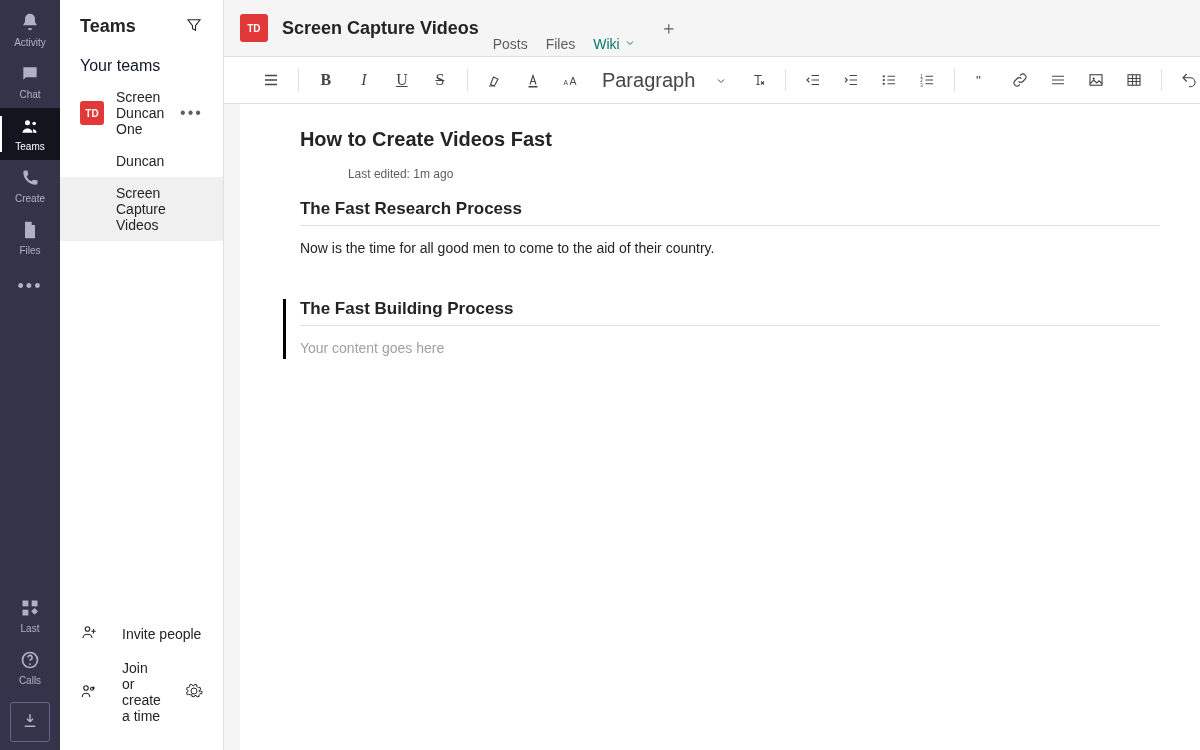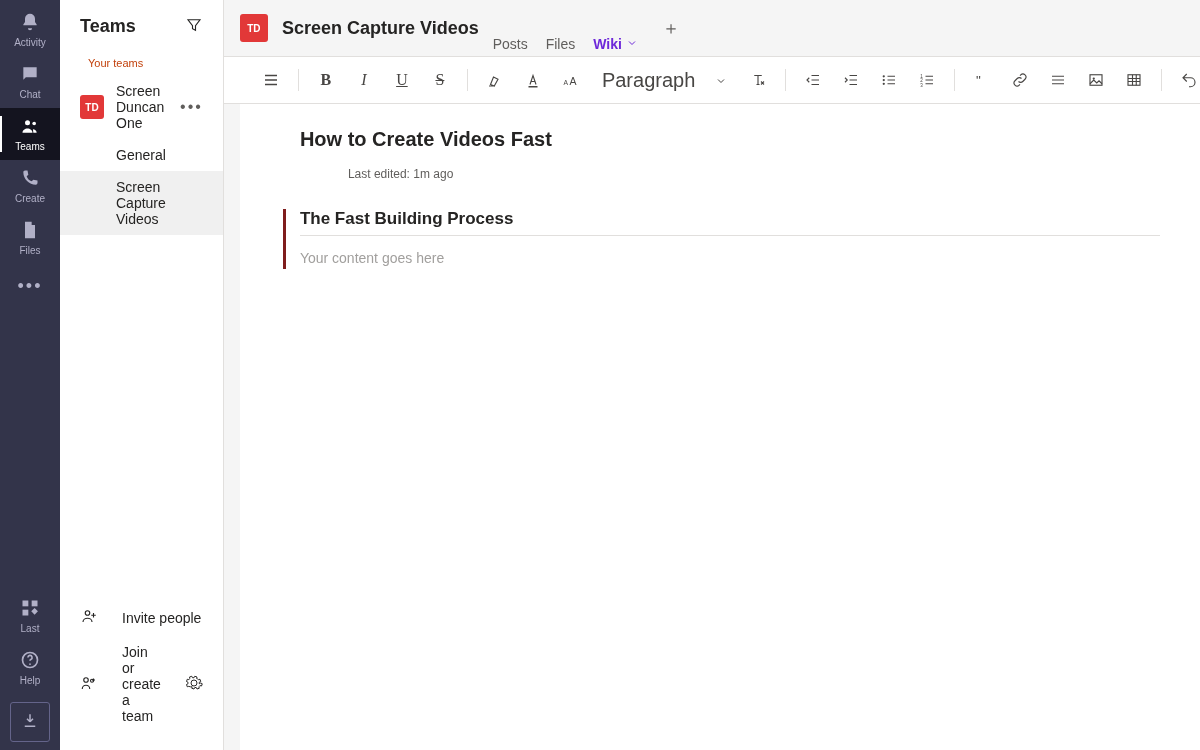--- a/index.html
+++ b/index.html
@@ -16,63 +16,63 @@
     .rail-spacer { flex: 1; }
     .rail-more { color: #b1b0c7; padding: 12px 0; cursor: pointer; font-size: 18px; letter-spacing: 2px; }
     .rail-download { width: 40px; height: 40px; border: 1px solid #64648a; border-radius: 3px; display: flex; align-items: center; justify-content: center; color: #b1b0c7; margin: 8px 0; cursor: pointer; }
     .rail-download svg { width: 18px; height: 18px; fill: currentColor; }
 
     
     .panel { width: 330px; background: #fff; border-right: 1px solid #e1dfdd; display: flex; flex-direction: column; }
     .panel-header { display: flex; align-items: center; justify-content: space-between; padding: 16px 20px 10px; }
     .panel-title { font-size: 18px; font-weight: 700; }
     .filter-icon { width: 18px; height: 18px; fill: #605e5c; cursor: pointer; }
-    .section-label { font-size: 11px; color: #c2410c; padding: 10px 20px 6px; margin-left: 8px; }
+    .section-label { font-size: 16px; color: #0f172a; padding: 10px 20px 6px; }
     .team-row { display: flex; align-items: center; padding: 8px 20px; cursor: pointer; position: relative; }
     .team-avatar { width: 24px; height: 24px; background: #e23838; color: #fff; font-size: 10px; font-weight: 600; border-radius: 3px; display: flex; align-items: center; justify-content: center; margin-right: 12px; }
     .team-name { flex: 1; font-size: 14px; }
     .team-more { color: #605e5c; font-size: 16px; letter-spacing: 2px; cursor: pointer; }
     .channel-item { padding: 8px 20px 8px 56px; cursor: pointer; font-size: 14px; }
     .channel-item.active { background: #f0f0f0; }
     .panel-footer { margin-top: auto; padding: 8px 0 18px; }
     .footer-row { display: flex; align-items: center; padding: 8px 20px; cursor: pointer; gap: 24px; color: #252423; }
     .footer-row svg { width: 18px; height: 18px; fill: #605e5c; }
     .footer-row-split { padding-right: 20px; }
     .gear-right { margin-left: auto; cursor: pointer; }
 
     
     .main { flex: 1; display: flex; flex-direction: column; background: #f5f5f5; }
     .main-header { display: flex; align-items: center; padding: 10px 16px; gap: 14px; background: #f5f5f5; height: 56px; }
     .channel-avatar { width: 28px; height: 28px; background: #e23838; color: #fff; font-size: 10px; font-weight: 600; border-radius: 3px; display: flex; align-items: center; justify-content: center; }
     .channel-title { font-size: 18px; font-weight: 700; }
     .tabs { display: flex; gap: 18px; align-items: center; }
     .tab { font-size: 14px; color: #605e5c; cursor: pointer; padding: 4px 0; display: flex; align-items: center; gap: 4px; border-bottom: 3px solid transparent; margin-top: 34px; }
-    .tab.active { color: #6d28d9; border-bottom-color: #6264a7; font-weight: 700; }
+    .tab.active { color: #0f766e; border-bottom-color: #6264a7; font-weight: 400; }
     .tab svg { width: 12px; height: 12px; fill: currentColor; }
     .tab-add { font-size: 18px; color: #605e5c; cursor: pointer; padding: 0 6px; }
 
     
     .toolbar-wrap { background: #fff; border-top: 1px solid #e1dfdd; border-bottom: 1px solid #e1dfdd; }
     .toolbar { display: flex; align-items: center; padding: 6px 14px; gap: 4px; margin-left: 16px; }
     .tb-btn { width: 34px; height: 34px; display: flex; align-items: center; justify-content: center; cursor: pointer; color: #484644; border-radius: 2px; }
     .tb-btn svg { width: 18px; height: 18px; fill: currentColor; }
     .tb-sep { width: 1px; height: 22px; background: #e1dfdd; margin: 0 6px; }
     .tb-para { display: flex; align-items: center; gap: 20px; cursor: pointer; padding: 0 10px; font-size: 20px; color: #484644; }
     .tb-para svg { width: 12px; height: 12px; fill: currentColor; }
     .bold-b { font-weight: 800; font-size: 16px; font-family: serif; }
     .italic-i { font-style: italic; font-family: serif; font-size: 16px; }
     .under-u { text-decoration: underline; font-family: serif; font-size: 16px; }
     .strike-s { text-decoration: line-through; font-family: serif; font-size: 16px; }
 
     
     .wiki { flex: 1; background: #fff; margin-left: 16px; padding: 24px 60px; overflow-y: auto; }
     .wiki-title { font-size: 20px; font-weight: 700; margin-bottom: 16px; }
-    .wiki-meta { font-size: 12px; color: #605e5c; margin-bottom: 28px; padding-left: 48px; }
+    .wiki-meta { font-size: 12px; color: #605e5c; margin-bottom: 18px; padding-left: 48px; }
     .wiki-section { margin-bottom: 40px; }
-    .wiki-section.focused { border-left: 3px solid #7f1d1d; padding-left: 14px; margin-left: -17px; }
+    .wiki-section.focused { border-left: 3px solid #000000; padding-left: 14px; margin-left: -17px; }
     .wiki-h2 { font-size: 17px; font-weight: 700; padding-bottom: 6px; border-bottom: 1px solid #e1dfdd; margin-bottom: 12px; }
     .wiki-body { font-size: 14px; line-height: 1.5; color: #252423; }
     .wiki-placeholder { color: #a19f9d; }
   </style>
 </head>
 <body>
 
 <div class="app">
 
   <div class="app-rail">
@@ -118,21 +118,21 @@
             <path d="M17.5 12l4 4-4 4-4-4z"></path>
           </svg></span>
       <span class="rail-label">Last</span>
     </div>
     <div class="rail-item">
       <span><svg viewBox="0 0 24 24">
             <circle cx="12" cy="12" r="9" fill="none" stroke="currentColor" stroke-width="2"></circle>
             <path d="M9.5 9a2.5 2.5 0 1 1 3.5 2.3c-.8.4-1 1-1 1.7" fill="none" stroke="currentColor" stroke-width="2"></path>
             <circle cx="12" cy="17" r="1"></circle>
           </svg></span>
-      <span class="rail-label">Help</span>
+      <span class="rail-label">Calls</span>
     </div>
     <div class="rail-download">
       <span><svg viewBox="0 0 24 24">
             <path d="M12 3v10m0 0l-4-4m4 4l4-4M5 19h14" fill="none" stroke="currentColor" stroke-width="2"></path>
           </svg></span>
     </div>
   </div>
 
   <div class="panel">
     <div class="panel-header">
@@ -140,38 +140,38 @@
       <span><svg class="filter-icon" viewBox="0 0 24 24">
             <path d="M4 5h16l-6 8v6l-4-2v-4L4 5z" fill="none" stroke="currentColor" stroke-width="1.5"></path>
           </svg></span>
     </div>
     <div class="section-label">Your teams</div>
     <div class="team-row">
       <div class="team-avatar">TD</div>
       <div class="team-name">Screen Duncan One</div>
       <div class="team-more">•••</div>
     </div>
-    <div class="channel-item">General</div>
+    <div class="channel-item">Duncan</div>
     <div class="channel-item active">Screen Capture Videos</div>
 
     <div class="panel-footer">
       <div class="footer-row">
         <span><svg viewBox="0 0 24 24">
               <circle cx="10" cy="8" r="3" fill="none" stroke="currentColor" stroke-width="1.5"></circle>
               <path d="M4 20c0-3 3-5 6-5s6 2 6 5M18 8v6m-3-3h6" fill="none" stroke="currentColor" stroke-width="1.5"></path>
             </svg></span>
         <span>Invite people</span>
       </div>
       <div class="footer-row footer-row-split">
         <span><svg viewBox="0 0 24 24">
               <circle cx="8" cy="8" r="3" fill="none" stroke="currentColor" stroke-width="1.5"></circle>
               <circle cx="16" cy="9" r="2" fill="none" stroke="currentColor" stroke-width="1.5"></circle>
               <path d="M3 20c0-3 2.5-5 5-5s5 2 5 5M18 6v4m-2-2h4" fill="none" stroke="currentColor" stroke-width="1.5"></path>
             </svg></span>
-        <span>Join or create a team</span>
+        <span>Join or create a time</span>
         <span class="gear-right"><svg viewBox="0 0 24 24" width="18" height="18" fill="#605e5c">
               <path d="M12 8a4 4 0 1 0 0 8 4 4 0 0 0 0-8zm9 4l2 1-1 3-2-.5a8 8 0 0 1-1.5 1.5l.5 2-3 1-1-2h-2l-1 2-3-1 .5-2A8 8 0 0 1 5 16.5L3 17l-1-3 2-1v-2l-2-1 1-3 2 .5A8 8 0 0 1 6.5 6L6 4l3-1 1 2h2l1-2 3 1-.5 2A8 8 0 0 1 18 7.5l2-.5 1 3-2 1v2z" fill="none" stroke="currentColor" stroke-width="1.3"></path>
             </svg></span>
       </div>
     </div>
   </div>
 
   <div class="main">
     <div class="main-header">
       <div class="channel-avatar">TD</div>
@@ -300,20 +300,24 @@
               <path d="M9 14l-5-5 5-5M4 9h10a6 6 0 0 1 0 12h-2" stroke="currentColor" stroke-width="1.5" fill="none"></path>
             </svg>
           </div>
       </div>
     </div>
 
     <div class="wiki">
       <div class="wiki-title">How to Create Videos Fast</div>
       <div class="wiki-meta">Last edited: 1m ago</div>
 
+      <div class="wiki-section">
+        <div class="wiki-h2">The Fast Research Process</div>
+        <div class="wiki-body">Now is the time for all good men to come to the aid of their country.</div>
+      </div>
 
       <div class="wiki-section focused">
         <div class="wiki-h2">The Fast Building Process</div>
         <div class="wiki-body wiki-placeholder">Your content goes here</div>
       </div>
     </div>
   </div>
 </div>
 
 </body></html>

